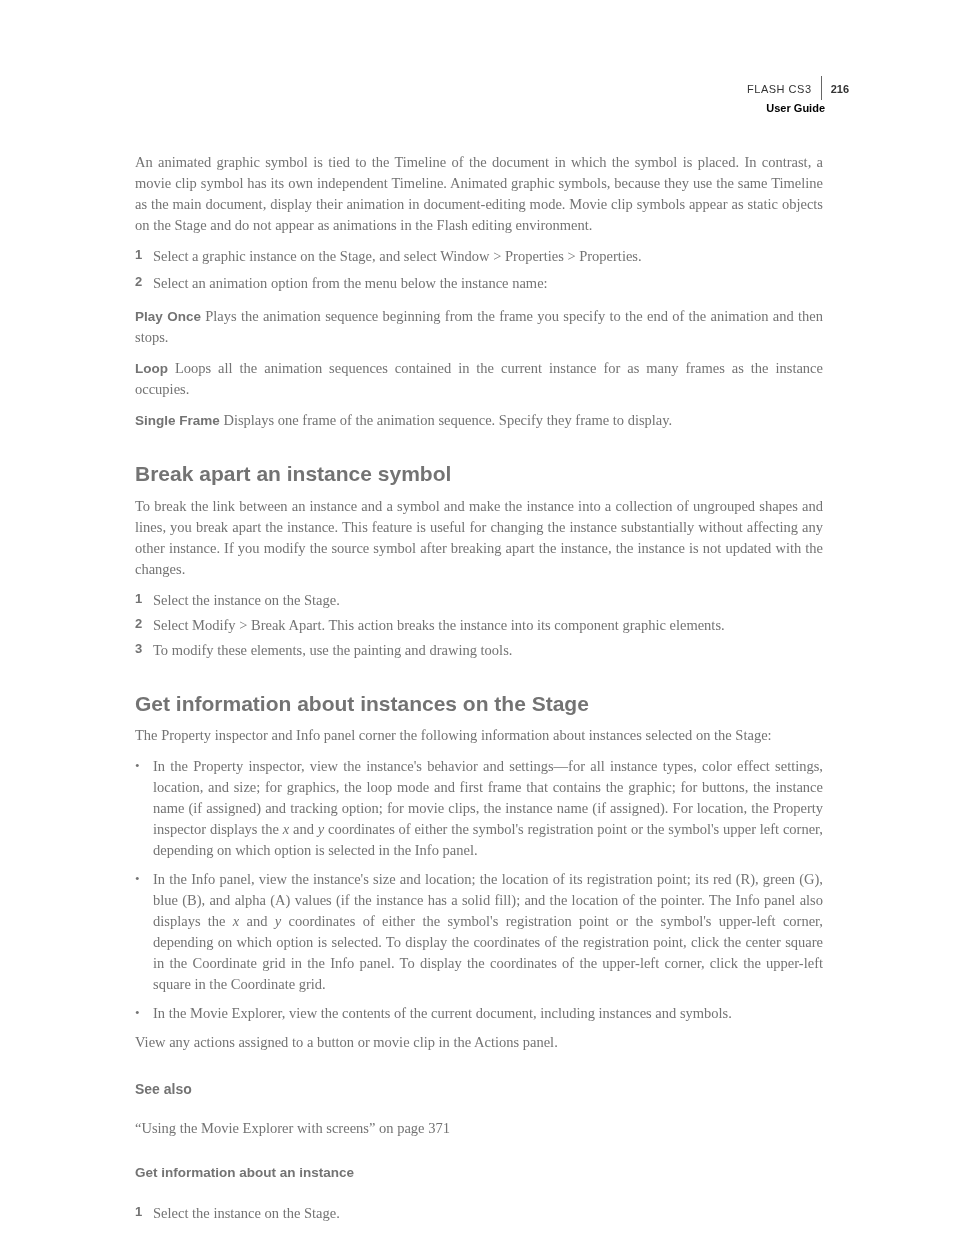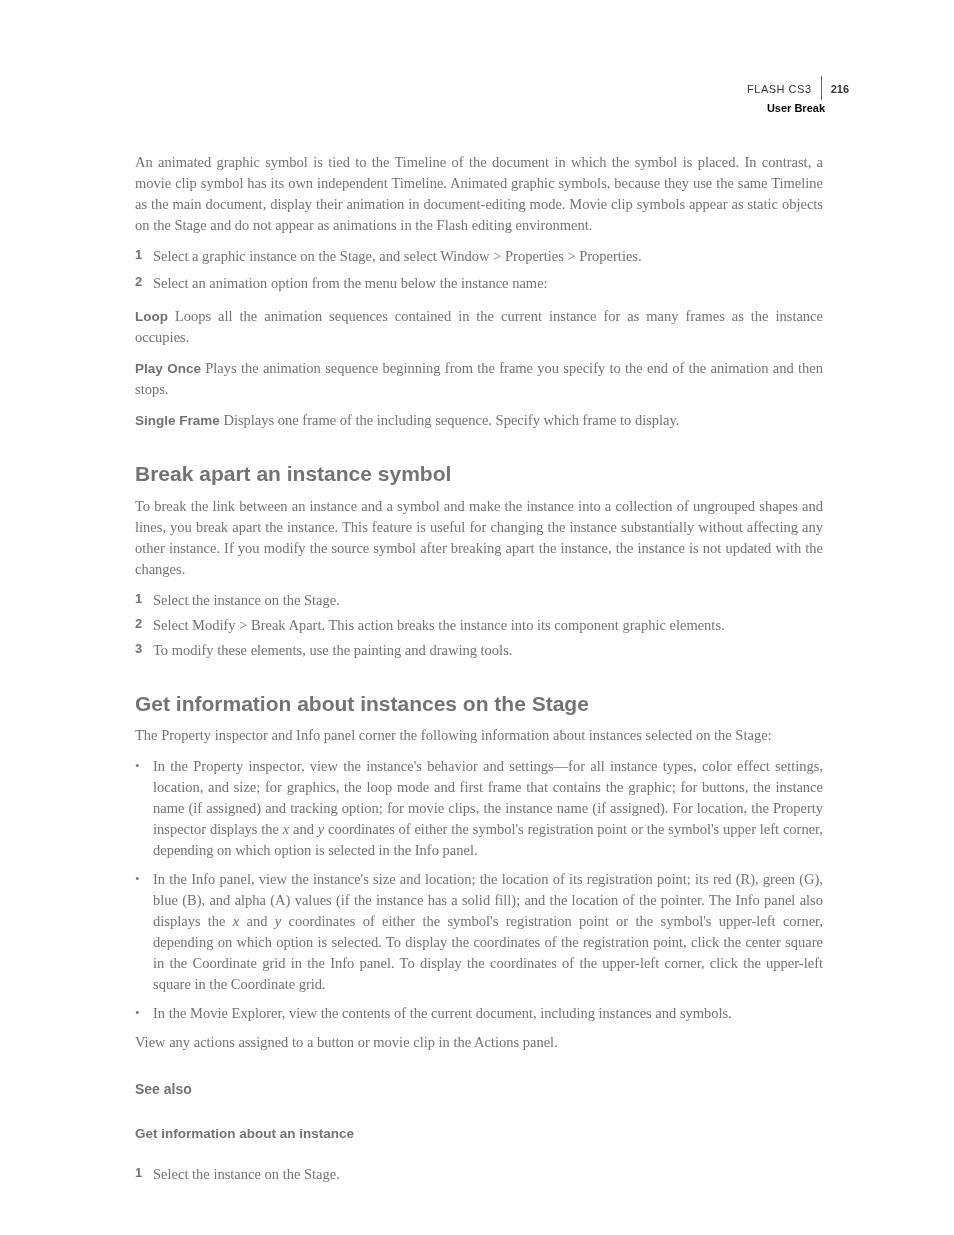--- a/index.html
+++ b/index.html
@@ -117,44 +117,44 @@
 </style>
 </head>
 <body>
 
 <div class="page-header">
   <div>
     <span class="product">FLASH CS3</span>
     <span class="divider"></span>
     <span class="pagenum">216</span>
   </div>
-  <span class="guide">User Break</span>
+  <span class="guide">User Guide</span>
 </div>
 
 <div class="content">
 
   <p class="intro">An animated graphic symbol is tied to the Timeline of the document in which the symbol is placed. In contrast, a movie clip symbol has its own independent Timeline. Animated graphic symbols, because they use the same Timeline as the main document, display their animation in document-editing mode. Movie clip symbols appear as static objects on the Stage and do not appear as animations in the Flash editing environment.</p>
 
   <div class="ol-item">
     <span class="num">1</span>
     <span class="txt">Select a graphic instance on the Stage, and select Window &gt; Properties &gt; Properties.</span>
   </div>
   <div class="ol-item" style="margin-bottom:12px;">
     <span class="num">2</span>
     <span class="txt">Select an animation option from the menu below the instance name:</span>
   </div>
 
   <p class="def-item">
+    <span class="term">Play Once</span><span>  Plays the animation sequence beginning from the frame you specify to the end of the animation and then stops.</span>
+  </p>
+  <p class="def-item">
     <span class="term">Loop</span><span>  Loops all the animation sequences contained in the current instance for as many frames as the instance occupies.</span>
   </p>
   <p class="def-item">
-    <span class="term">Play Once</span><span>  Plays the animation sequence beginning from the frame you specify to the end of the animation and then stops.</span>
-  </p>
-  <p class="def-item">
-    <span class="term">Single Frame</span><span>  Displays one frame of the including sequence. Specify which frame to display.</span>
+    <span class="term">Single Frame</span><span>  Displays one frame of the animation sequence. Specify they frame to display.</span>
   </p>
 
   <h2 class="section">Break apart an instance symbol</h2>
   <p class="para">
     <span>To break the link between an instance and a symbol and make the instance into a collection of ungrouped shapes and lines, you </span><span class="em">break apart</span><span> the instance. This feature is useful for changing the instance substantially without affecting any other instance. If you modify the source symbol after breaking apart the instance, the instance is not updated with the changes.</span>
   </p>
 
   <div class="ol-item tight">
     <span class="num">1</span>
     <span class="txt">Select the instance on the Stage.</span>
@@ -186,20 +186,21 @@
   </div>
 
   <div class="ul-item">
     <span class="bullet">•</span>
     <span class="txt">In the Movie Explorer, view the contents of the current document, including instances and symbols.</span>
   </div>
 
   <p class="para" style="margin-top:6px;">View any actions assigned to a button or movie clip in the Actions panel.</p>
 
   <h3 class="subhead">See also</h3>
+  <p>“Using the Movie Explorer with screens” on page 371</p>
 
   <h3 class="subhead2">Get information about an instance</h3>
   <div class="ol-item">
     <span class="num">1</span>
     <span class="txt">Select the instance on the Stage.</span>
   </div>
 
 </div>
 
 </body></html>

